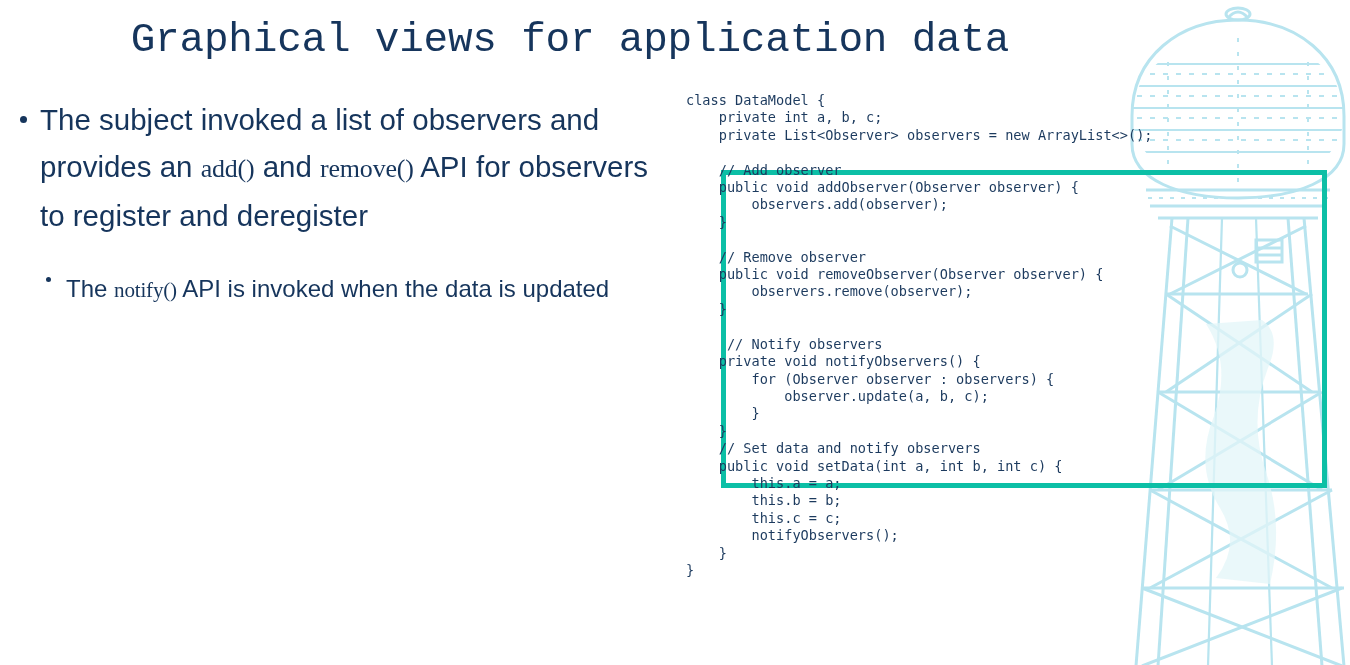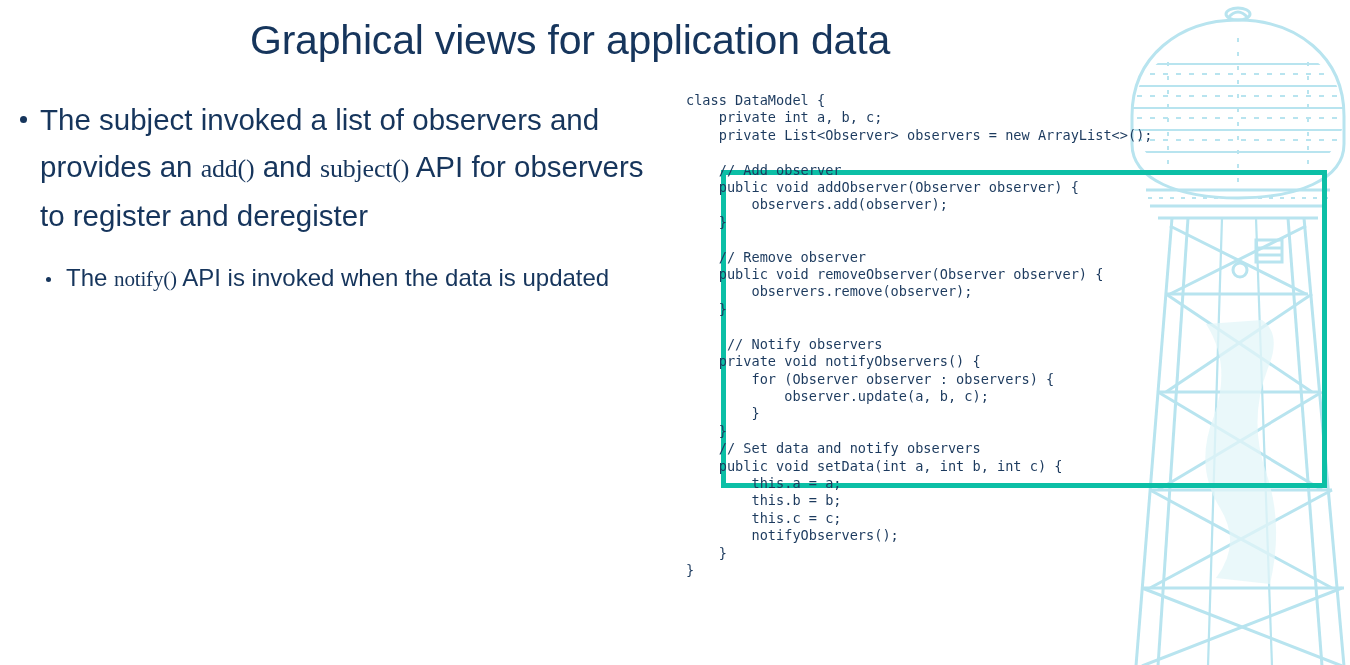--- a/index.html
+++ b/index.html
@@ -35,21 +35,21 @@
   
   .title {
     position: absolute;
     top: 14px;
     left: 0;
     width: 1140px;
     text-align: center;
     font-size: 41px;
     line-height: 52px;
     color: #16355c;
-    font-family: Liberation Sans, sans-serif;
+    font-family: Liberation Mono, monospace;
     font-weight: normal;
     letter-spacing: -0.2px;
     white-space: nowrap;
   }
 
   
   .bullets {
     position: absolute;
     left: 14px;
     top: 96px;
@@ -70,21 +70,21 @@
     top: 20px;
     width: 7px;
     height: 7px;
     border-radius: 50%;
     background: #16355c;
   }
   .bullet-l2 {
     position: relative;
     padding-left: 52px;
     font-size: 24px;
-    line-height: 34px;
+    line-height: 56px;
     color: #16355c;
   }
   .bullet-l2 > .dot {
     position: absolute;
     left: 32px;
     top: 16px;
     width: 5px;
     height: 5px;
     border-radius: 50%;
     background: #16355c;
@@ -209,21 +209,21 @@
       <path d="M96 330 q26 40 8 92 q-20 50 6 92 q22 36 -4 70 l54 6 q14 -60 -4 -112 q-18 -52 2 -104 q14 -34 -6 -48 z"></path>
     </g>
   </svg>
 
   <div class="title">Graphical views for application data</div>
 
   <div class="bullets">
 
     <div class="bullet-l1">
       <span class="dot"></span>
-      <span><span>The subject invoked a list of observers and provides an </span><span class="mono">add()</span><span> and </span><span class="mono">subject()</span><span> API for observers to register and deregister</span></span>
+      <span><span>The subject invoked a list of observers and provides an </span><span class="mono">add()</span><span> and </span><span class="mono">remove()</span><span> API for observers to register and deregister</span></span>
     </div>
 
 
     <div class="bullet-l2">
       <span class="dot"></span>
       <span><span>The </span><span class="mono">notify()</span><span> API is invoked when the data is updated</span></span>
     </div>
 
   </div>
 

